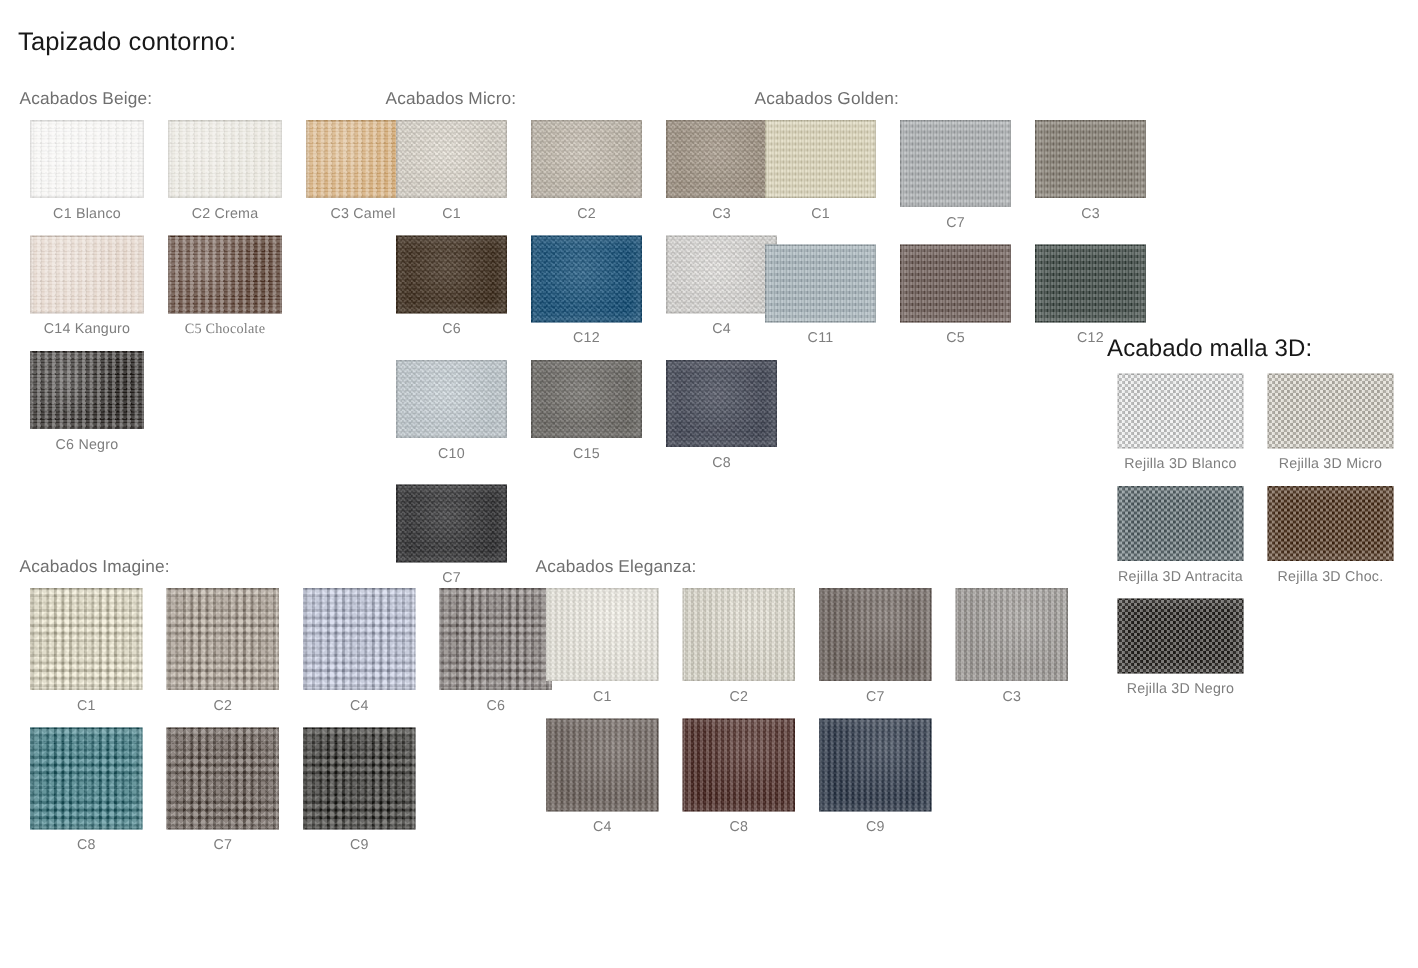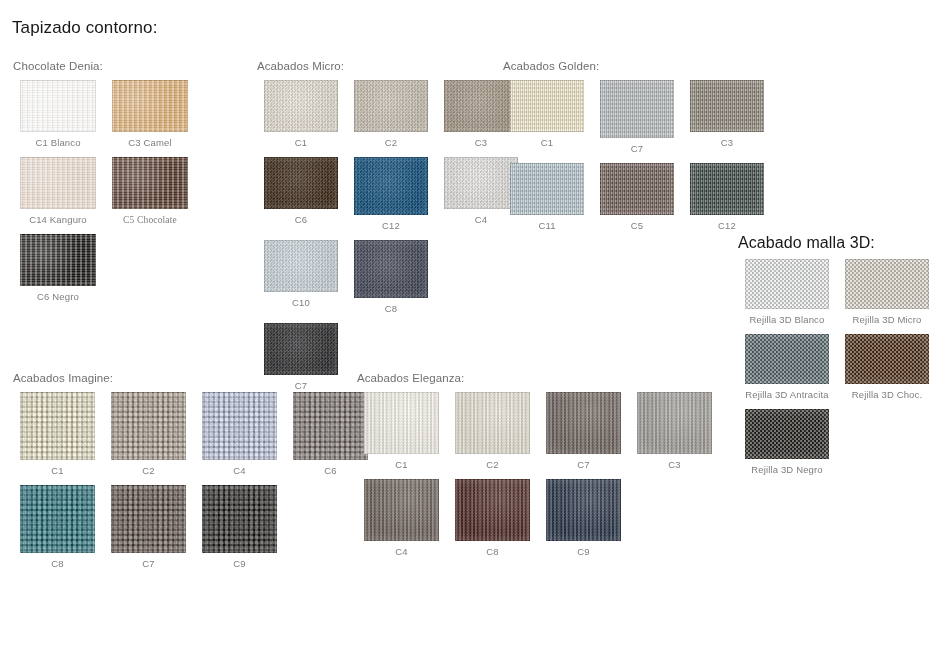--- a/index.html
+++ b/index.html
@@ -93,26 +93,30 @@
     background-size:4px 4px, 3px 3px;
   }
 </style>
 </head>
 <body>
 
 <div class="page">
   <div class="page-title">Tapizado contorno:</div>
   <div id="groups-host">
       <div class="group" style="left: 12px; top: 60px;">
-        <div class="group-title">Chocolate Denia:</div>
+        <div class="group-title">Acabados Beige:</div>
         <div class="rows">
           <div class="row" style="align-items: flex-start; margin-bottom: 8px;">
             <div class="cell" style="width: 92px;">
               <div class="sw tex-denia" style="width: 76px; height: 52px; background-color: rgb(246, 245, 243);"></div>
               <div class="lbl" style="margin-top: 5px;">C1 Blanco</div>
+            </div>
+            <div class="cell" style="width: 92px;">
+              <div class="sw tex-denia" style="width: 76px; height: 52px; background-color: rgb(232, 229, 220);"></div>
+              <div class="lbl" style="margin-top: 5px;">C2 Crema</div>
             </div>
             <div class="cell" style="width: 92px;">
               <div class="sw tex-denia" style="width: 76px; height: 52px; background-color: rgb(207, 162, 105);"></div>
               <div class="lbl" style="margin-top: 5px;">C3 Camel</div>
             </div>
           </div>
           <div class="row" style="align-items: flex-start; margin-bottom: 8px;">
             <div class="cell" style="width: 92px;">
               <div class="sw tex-denia" style="width: 76px; height: 52px; background-color: rgb(226, 210, 198);"></div>
               <div class="lbl" style="margin-top: 5px;">C14 Kanguro</div>
@@ -160,20 +164,24 @@
               <div class="sw tex-micro" style="width: 74px; height: 52px; background-color: rgb(231, 229, 226);"></div>
               <div class="lbl" style="margin-top: 5px;">C4</div>
             </div>
           </div>
           <div class="row" style="align-items: flex-start; margin-bottom: 8px;">
             <div class="cell" style="width: 90px; justify-content: flex-end;">
               <div class="sw tex-micro" style="width: 74px; height: 52px; background-color: rgb(207, 217, 223);"></div>
               <div class="lbl" style="margin-top: 5px;">C10</div>
             </div>
             <div class="cell" style="width: 90px;">
+              <div class="sw tex-micro" style="width: 74px; height: 52px; background-color: rgb(111, 108, 103);"></div>
+              <div class="lbl" style="margin-top: 5px;">C15</div>
+            </div>
+            <div class="cell" style="width: 90px;">
               <div class="sw tex-micro" style="width: 74px; height: 58px; background-color: rgb(67, 72, 88);"></div>
               <div class="lbl" style="margin-top: 5px;">C8</div>
             </div>
           </div>
           <div class="row" style="align-items: flex-start; margin-bottom: 8px;">
             <div class="cell" style="width: 90px;">
               <div class="sw tex-micro" style="width: 74px; height: 52px; background-color: rgb(46, 46, 48);"></div>
               <div class="lbl" style="margin-top: 5px;">C7</div>
             </div>
           </div>
@@ -279,21 +287,21 @@
               <div class="sw tex-eleganza" style="width: 75px; height: 62px; background-color: rgb(74, 37, 31);"></div>
               <div class="lbl" style="margin-top: 5px;">C8</div>
             </div>
             <div class="cell" style="width: 91px;">
               <div class="sw tex-eleganza" style="width: 75px; height: 62px; background-color: rgb(37, 49, 68);"></div>
               <div class="lbl" style="margin-top: 5px;">C9</div>
             </div>
           </div>
         </div>
       </div>
-      <div class="group" style="left: 737px; top: 234px;">
+      <div class="group" style="left: 737px; top: 224px;">
         <div class="group-title big">Acabado malla 3D:</div>
         <div class="rows">
           <div class="row" style="align-items: center; margin-bottom: 8px;">
             <div class="cell" style="width: 100px;">
               <div class="sw tex-malla" style="width: 84px; height: 50px; background-color: rgb(236, 237, 237);"></div>
               <div class="lbl" style="margin-top: 5px;">Rejilla 3D Blanco</div>
             </div>
             <div class="cell" style="width: 100px;">
               <div class="sw tex-malla" style="width: 84px; height: 50px; background-color: rgb(217, 213, 201);"></div>
               <div class="lbl" style="margin-top: 5px;">Rejilla 3D Micro</div>

